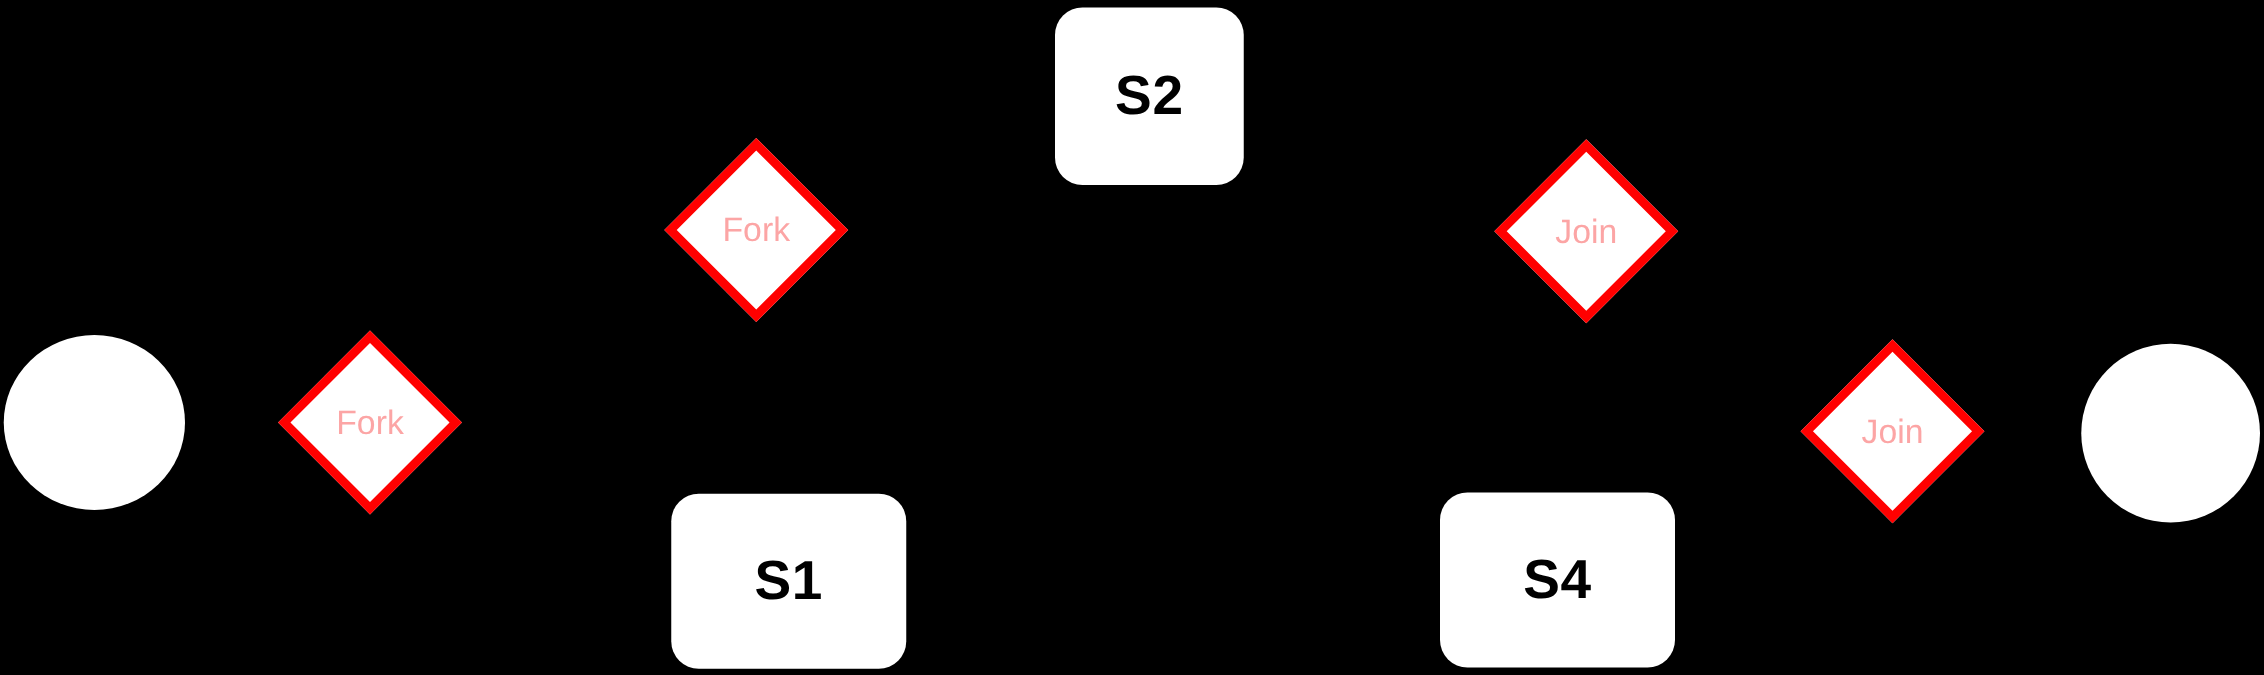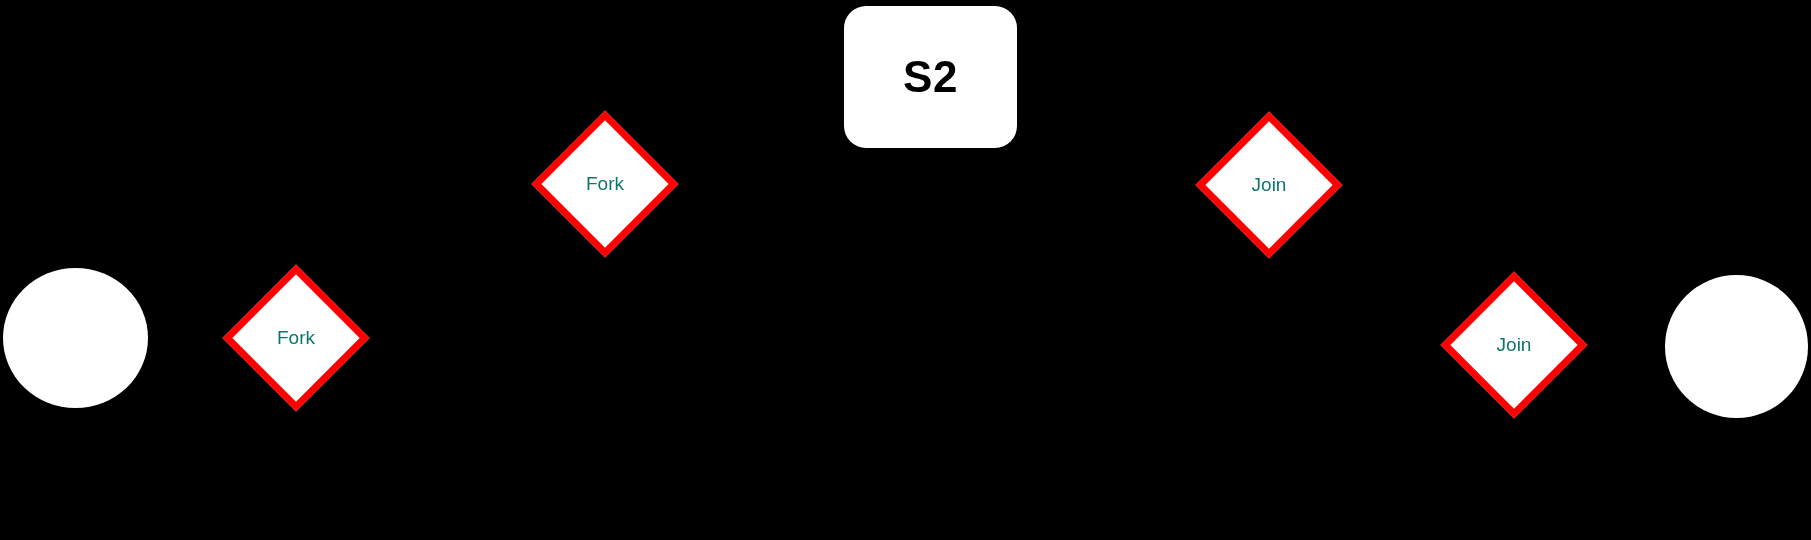--- a/index.html
+++ b/index.html
@@ -32,21 +32,21 @@
     border-radius: 22px;
     display: flex;
     align-items: center;
     justify-content: center;
     color: #000000;
     font-size: 44px;
     font-weight: 600;
     letter-spacing: 0.5px;
   }
   .state.s1 { left: 537px;  top: 395px; width: 188px; height: 140px; }
-  .state.s2 { left: 844px;  top: 6px;   width: 173px; height: 142px; }
+  .state.s2 { left: 844px;  top: 6px;   width: 151px; height: 142px; }
   .state.s3 { left: 843px;  top: 216px; width: 192px; height: 142px; }
   .state.s4 { left: 1152px; top: 394px; width: 188px; height: 140px; }
 
   
   .diamond {
     position: absolute;
     width: 148px;
     height: 148px;
     display: flex;
     align-items: center;
@@ -59,22 +59,22 @@
     width: 104px;
     height: 104px;
     box-sizing: border-box;
     background: #ffffff;
     border: 7px solid #ff0000;
     transform: translate(-50%, -50%) rotate(45deg);
   }
   .diamond .label {
     position: relative;
     z-index: 1;
-    color: #0f766e;
-    font-size: 19px;
+    color: #fca5a5;
+    font-size: 27px;
     font-weight: 400;
   }
   .diamond.fork1 { left: 222px;  top: 264px; }
   .diamond.fork2 { left: 531px;  top: 110px; }
   .diamond.join1 { left: 1195px; top: 111px; }
   .diamond.join2 { left: 1440px; top: 271px; }
 </style>
 </head>
 <body>
 
@@ -85,29 +85,31 @@
   <div class="diamond fork1">
     <div class="shape"></div>
     <div class="label">Fork</div>
   </div>
 
   <div class="diamond fork2">
     <div class="shape"></div>
     <div class="label">Fork</div>
   </div>
 
+  <div class="state s1">S1</div>
 
   <div class="state s2">S2</div>
 
 
   <div class="diamond join1">
     <div class="shape"></div>
     <div class="label">Join</div>
   </div>
 
+  <div class="state s4">S4</div>
 
   <div class="diamond join2">
     <div class="shape"></div>
     <div class="label">Join</div>
   </div>
 
   <div class="circle end"></div>
 
 </div>
 

